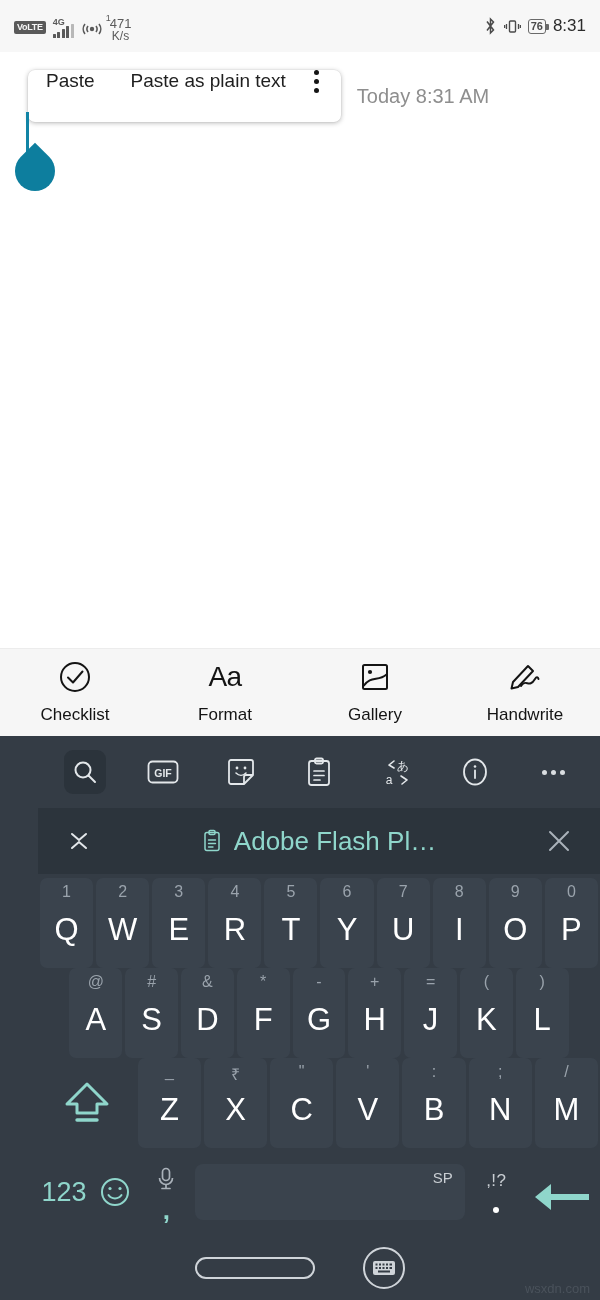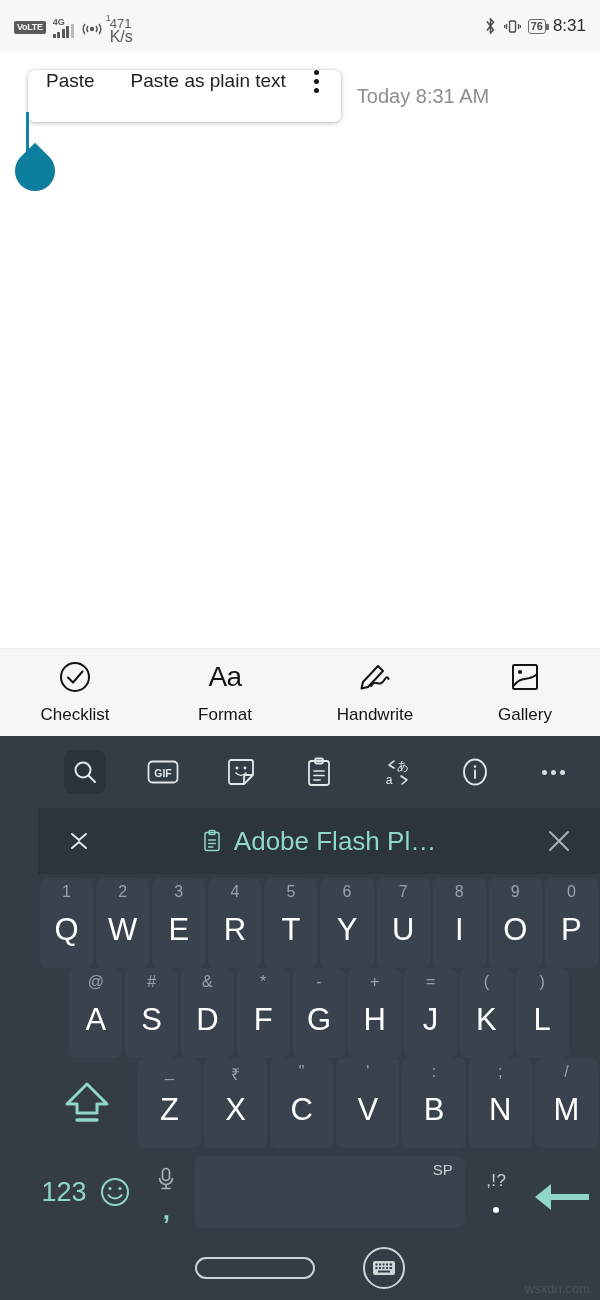--- a/index.html
+++ b/index.html
@@ -28,21 +28,21 @@
   .signal { display:flex; align-items:flex-end; gap:1px; height:20px; margin-top:3px; position:relative; }
   .signal .g { font-size:9px; position:absolute; top:-1px; left:0; color:#5a5a5a; font-weight:bold; }
   .bars { display:flex; align-items:flex-end; gap:1.5px; height:13px; margin-top:8px; }
   .bars i { width:3px; background:#5a5a5a; display:block; border-radius:0.5px; }
   .bars i:nth-child(1){height:4px;} .bars i:nth-child(2){height:6px;}
   .bars i:nth-child(3){height:9px;} .bars i:nth-child(4){height:12px;}
   .bars i:nth-child(5){height:14px;background:#b8b8b8;}
   .hotspot { margin-top:4px; position:relative; }
   .hotspot .sup { position:absolute; top:-6px; right:-8px; font-size:9px; color:#5a5a5a; }
   .netspeed { font-size:13px; line-height:13px; color:#5a5a5a; text-align:left; margin-top:2px; }
-  .netspeed .kbs { font-size:16px; display:block; text-align:center; }
+  .netspeed .kbs { font-size:12px; display:block; text-align:center; }
   .sb-right { display:flex; align-items:center; gap:7px; }
   .batt {
     border:1.5px solid #6a6a6a; border-radius:3px; padding:0 2px;
     font-size:11px; font-weight:bold; color:#4a4a4a; line-height:13px; position:relative;
   }
   .batt::after { content:""; position:absolute; right:-4px; top:4px; width:2.5px; height:6px; background:#6a6a6a; border-radius:0 1px 1px 0; }
   .clock { font-size:17px; color:#2b2b2b; }
 
   
   .appbar {
@@ -126,21 +126,21 @@
   .key.del { font-size:26px; letter-spacing:0.5px; }
   .key.wide15 { flex:1.5; }
 
   .krow.bottom { height:88px; }
   .kb-b { flex:1; display:flex; align-items:center; justify-content:center; position:relative; color:#8fd6cb; }
   .kb-b.num { font-size:27px; }
   .kb-comma { flex:1; flex-direction:column; gap:8px; }
   .mic-i { color:#aab2ba; }
   .comma-t { color:#8fd6cb; font-size:26px; line-height:14px; font-weight:bold; }
   .space {
-    flex:5.6; background:#3a434d; border-radius:8px; position:relative; margin:8px 2px;
+    flex:5.6; background:#3a434d; border-radius:8px; position:relative; margin:16px 2px;
   }
   .space .sp { position:absolute; top:5px; right:12px; font-size:15px; color:#c9ced3; }
   .dotkey { flex:1.1; display:flex; flex-direction:column; align-items:center; justify-content:center; gap:16px; }
   .dotkey .sub2 { font-size:17px; color:#c9ced3; letter-spacing:0.5px; }
   .dotkey .dot { width:6px; height:6px; background:#ffffff; border-radius:50%; display:block; }
   .enter { flex:1.5; display:flex; align-items:center; justify-content:center; }
 
   
   .navbar {
     flex:0 0 64px; background:#343c45; display:flex; align-items:center;
@@ -227,36 +227,36 @@
           </svg>
       </span>
       <span class="lbl">Checklist</span>
     </div>
     <div class="fmt">
       <span class="glyph aa">Aa</span>
       <span class="lbl">Format</span>
     </div>
     <div class="fmt">
       <span class="glyph">
-        <svg width="34" height="32" viewBox="0 0 34 32">
-            <path d="M5 21 L20 5 L25 10 L10 26 L3.5 27.5 Z" fill="none" stroke="#141414" stroke-width="2" stroke-linejoin="round"></path>
-        <path d="M13 25 C18 17 21 28 27 18 C28.5 15.5 30 16 30.5 18" fill="none" stroke="#141414" stroke-width="2" stroke-linecap="round"></path>
-          </svg>
-      </span>
-      <span class="lbl">Handwrite</span>
-    </div>
-    <div class="fmt">
-      <span class="glyph">
         <svg width="32" height="32" viewBox="0 0 32 32">
             <rect x="4" y="4" width="24" height="24" rx="1.5" fill="none" stroke="#141414" stroke-width="2"></rect>
         <circle cx="11" cy="11" r="2.1" fill="#141414"></circle>
             <path d="M4.5 25 C12 14 19 21 27.5 13.5" fill="none" stroke="#141414" stroke-width="2"></path>
           </svg>
       </span>
       <span class="lbl">Gallery</span>
+    </div>
+    <div class="fmt">
+      <span class="glyph">
+        <svg width="34" height="32" viewBox="0 0 34 32">
+            <path d="M5 21 L20 5 L25 10 L10 26 L3.5 27.5 Z" fill="none" stroke="#141414" stroke-width="2" stroke-linejoin="round"></path>
+        <path d="M13 25 C18 17 21 28 27 18 C28.5 15.5 30 16 30.5 18" fill="none" stroke="#141414" stroke-width="2" stroke-linecap="round"></path>
+          </svg>
+      </span>
+      <span class="lbl">Handwrite</span>
     </div>
   </div>
 
   <div class="kb">
 
     <div class="kb-tools">
       <div class="kb-tool active">
         <svg width="28" height="28" viewBox="0 0 28 28">
             <circle cx="12" cy="12" r="7.5" fill="none" stroke="#e3e7ea" stroke-width="2"></circle>
         <path d="M17.5 17.5 L24 24" stroke="#e3e7ea" stroke-width="2" stroke-linecap="round"></path>

